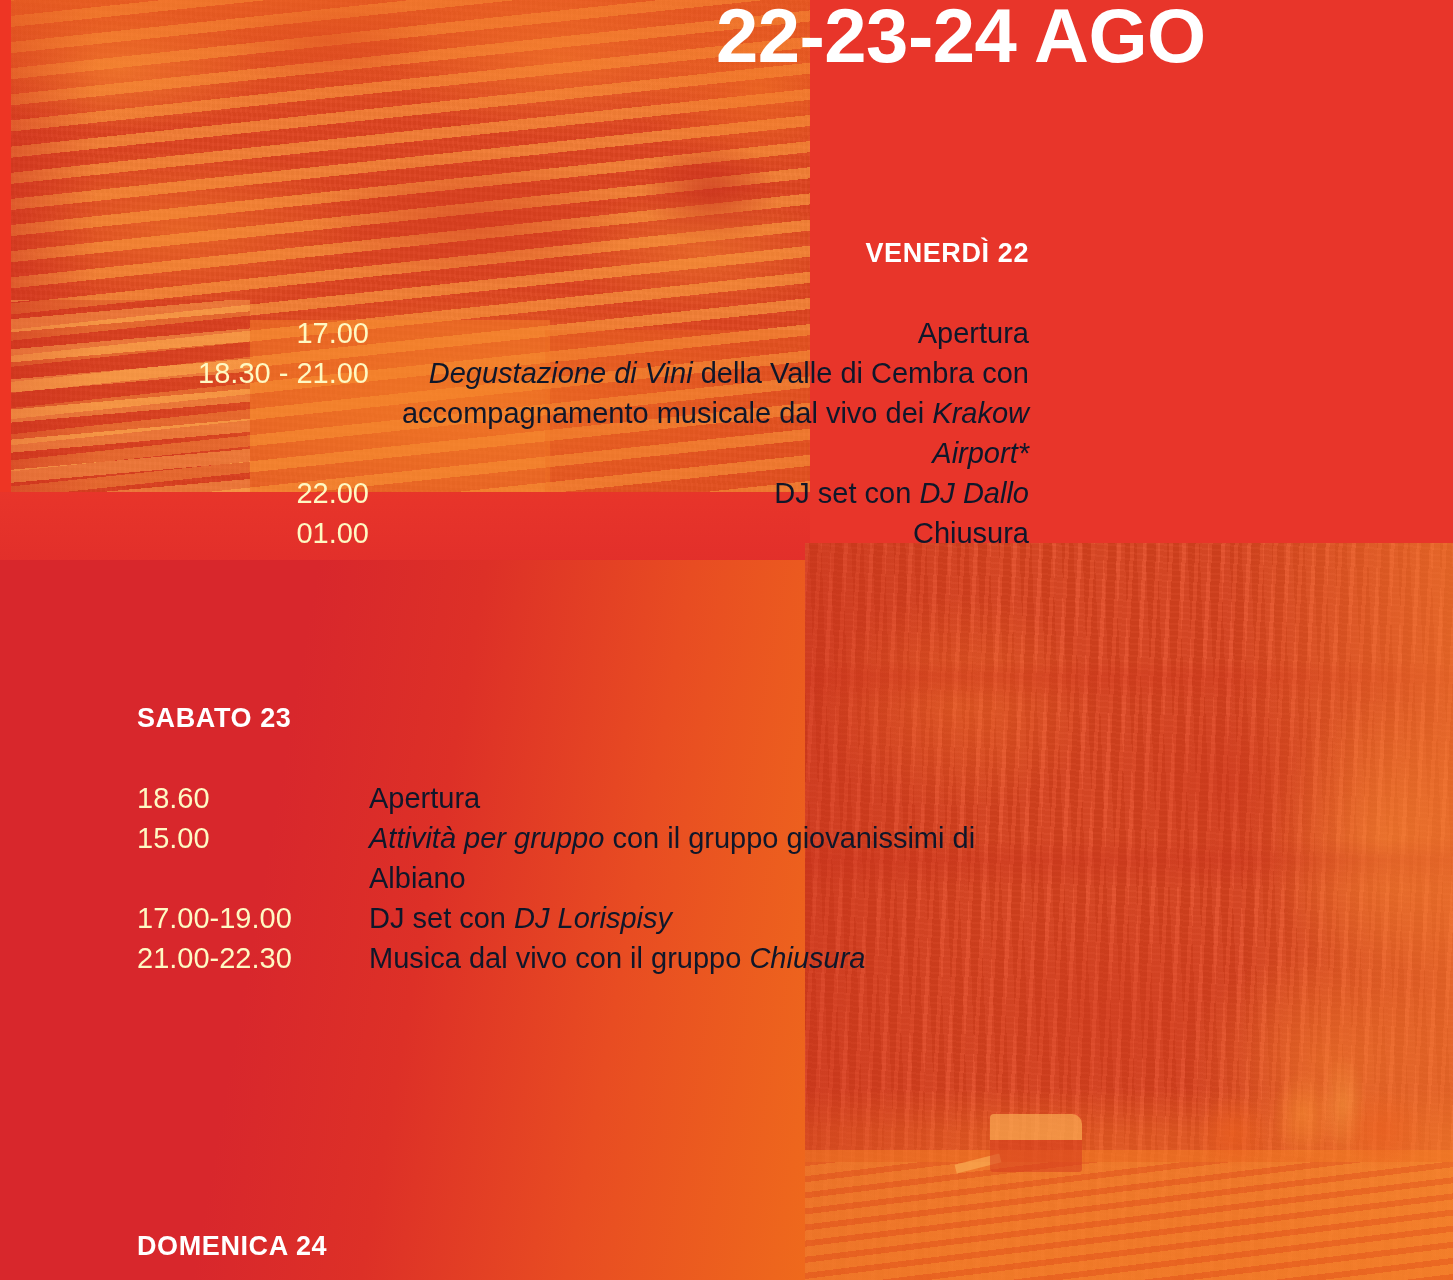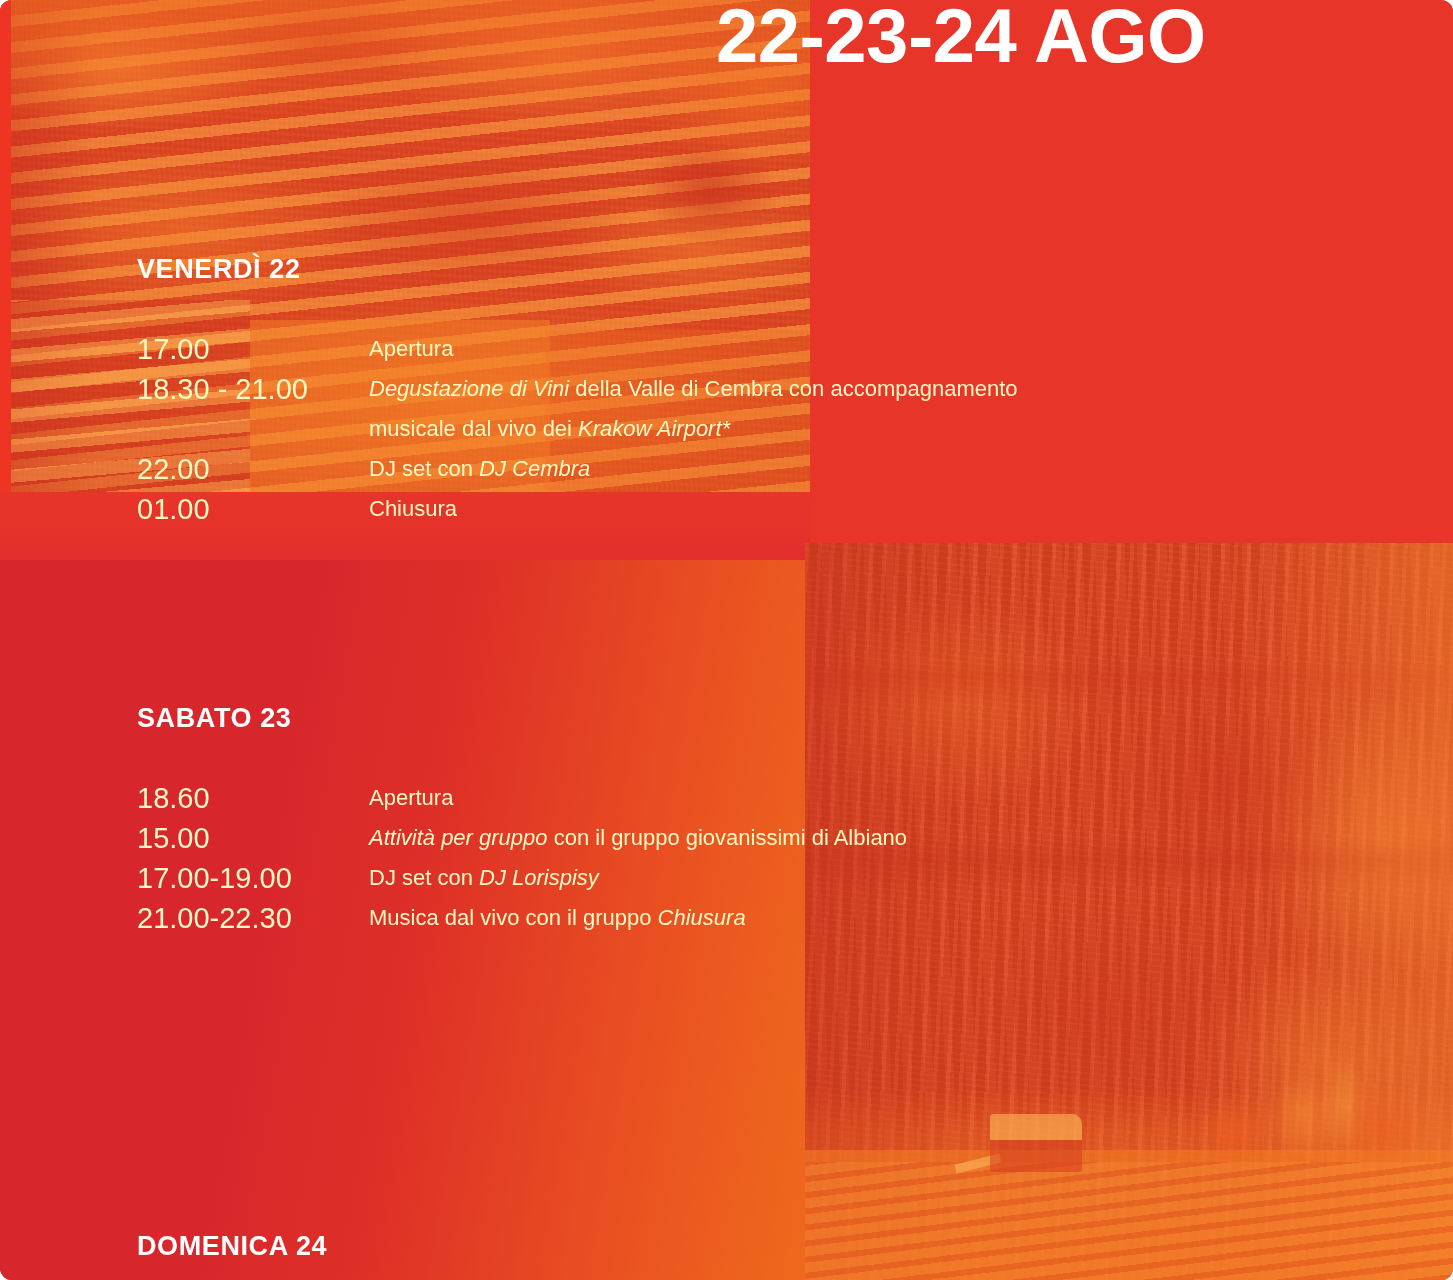--- a/index.html
+++ b/index.html
@@ -11,21 +11,20 @@
   body {
     font-family: "Liberation Sans", sans-serif;
   }
 
   .poster {
     position: relative;
     width: 1453px;
     height: 1280px;
     overflow: hidden;
     background: #e8352a;
-    border-radius: 12px;
   }
 
   
   .bg-base {
     position: absolute;
     inset: 0;
     background: #e8352a;
   }
 
   
@@ -254,32 +253,32 @@
     width: 232px;
     padding: 0 0 0 0;
     font-size: 29px;
     font-weight: 400;
     color: #fef9c3;
     line-height: 40px;
     white-space: nowrap;
   }
   .desc-cell {
     padding: 0;
-    font-size: 22px;
+    font-size: 29px;
     font-weight: 400;
-    color: #fef9c3;
+    color: #0f172a;
     line-height: 40px;
     max-width: 660px;
   }
   .desc-cell b {
     font-weight: 400;
     font-style: italic;
   }
 
-  #day-venerdi  { top: 256px; }
+  #day-venerdi  { top: 240px; text-align: right; }
   #day-sabato   { top: 705px; }
   #day-domenica { top: 1233px; }
 
   .poster-title, .day-heading, .time-cell, .desc-cell {
     text-rendering: optimizeLegibility;
   }
 </style>
 </head>
 <body>
 
@@ -319,21 +318,21 @@
             <tr>
               <td class="time-cell">17.00</td>
               <td class="desc-cell">Apertura</td>
             </tr>
             <tr>
               <td class="time-cell">18.30 - 21.00</td>
               <td class="desc-cell"><b>Degustazione di Vini</b> della Valle di Cembra con accompagnamento musicale dal vivo dei <b>Krakow Airport*</b></td>
             </tr>
             <tr>
               <td class="time-cell">22.00</td>
-              <td class="desc-cell">DJ set con <b>DJ Cembra</b></td>
+              <td class="desc-cell">DJ set con <b>DJ Dallo</b></td>
             </tr>
             <tr>
               <td class="time-cell">01.00</td>
               <td class="desc-cell">Chiusura</td>
             </tr>
           </tbody>
         </table>
     </div>
 
     <div class="day-block" id="day-sabato">

